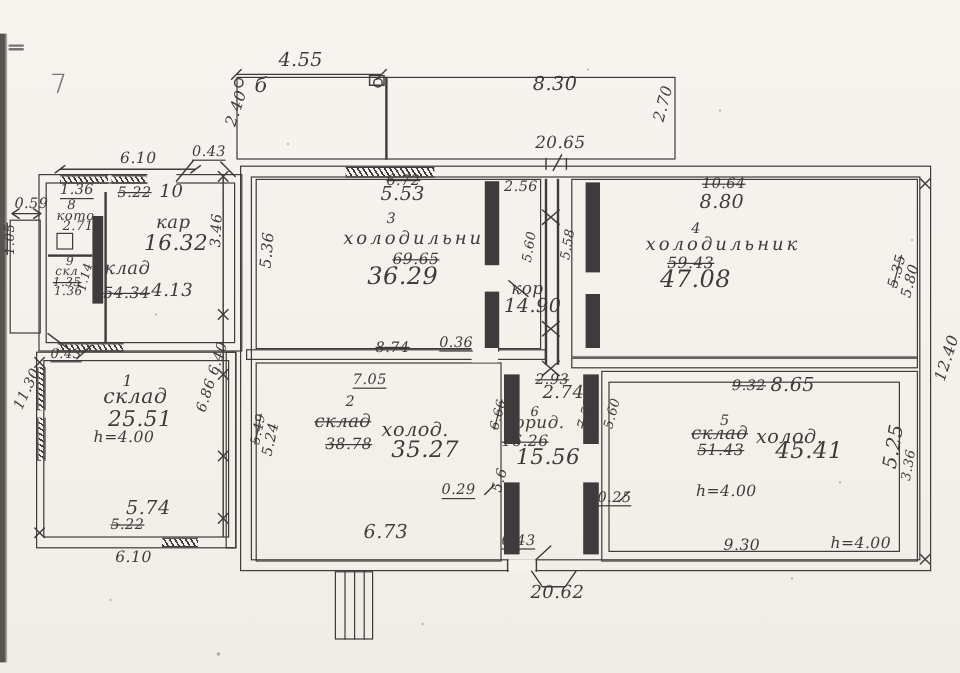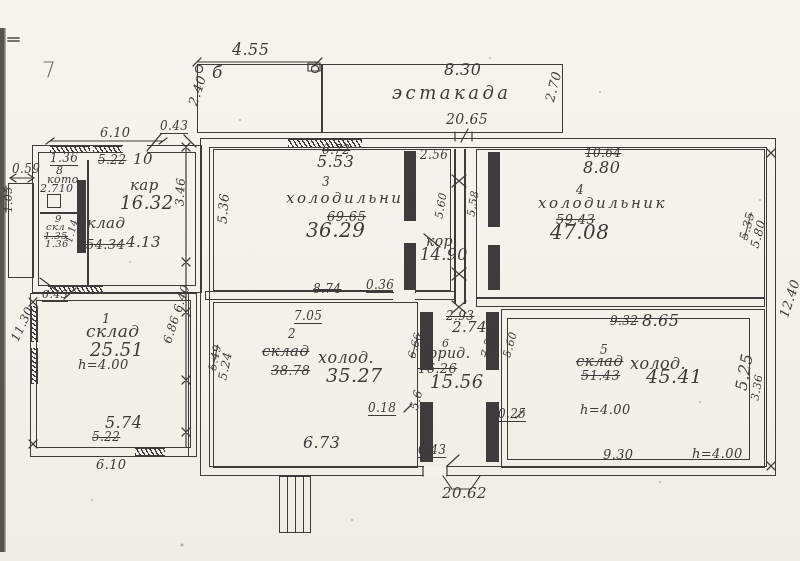--- a/index.html
+++ b/index.html
@@ -144,36 +144,35 @@
       <path d="M767,149 L775,157 M775,149 L767,157 M767,462 L775,470 M775,462 L767,470"></path>
 
       <path d="M8,38 h11 M8,41 h11" stroke-width="2" opacity=".7"></path>
       <path d="M44,62 h9 l-5,15" opacity=".7"></path>
     </g>
   </svg>
 
   <span class="lbl f17" style="left:212px;top:64px">б</span>
   <span class="lbl f16" style="left:232px;top:42px">4.55</span>
   <span class="lbl f16" style="left:444px;top:62px">8.30</span>
-  <span class="lbl f18 ls3" style="left:392px;top:84px">эстакада</span>
   <span class="lbl f13" style="left:538px;top:80px;transform:rotate(-75deg)">2.70</span>
   <span class="lbl f13" style="left:182px;top:84px;transform:rotate(-72deg)">2.40</span>
   <span class="lbl f14" style="left:446px;top:112px">20.65</span>
 
   <span class="lbl f15" style="left:442px;top:486px">20.62</span>
   <span class="lbl f13" style="left:770px;top:292px;transform:rotate(-72deg)">12.40</span>
   <span class="lbl f12 ul" style="left:160px;top:120px">0.43</span>
   <span class="lbl f13" style="left:100px;top:126px">6.10</span>
   <span class="lbl f12" style="left:166px;top:186px;transform:rotate(-87deg)">3.46</span>
 
   <span class="lbl f12 ul" style="left:50px;top:152px">1.36</span>
   <span class="lbl f12 struck" style="left:98px;top:154px">5.22</span>
   <span class="lbl f11" style="left:56px;top:165px">8</span>
   <span class="lbl f11" style="left:47px;top:174px">кото</span>
-  <span class="lbl f11" style="left:40px;top:183px">2.710</span>
+  <span class="lbl f11" style="left:52px;top:183px">2.710</span>
   <span class="lbl f15" style="left:133px;top:152px">10</span>
   <span class="lbl f15" style="left:130px;top:178px">кар</span>
   <span class="lbl f18" style="left:120px;top:194px">16.32</span>
   <span class="lbl f10" style="left:55px;top:214px">9</span>
   <span class="lbl f10" style="left:46px;top:222px">скл</span>
   <span class="lbl f10 struck" style="left:44px;top:231px">1.35</span>
   <span class="lbl f10" style="left:45px;top:239px">1.36</span>
   <span class="lbl f10" style="left:60px;top:226px;transform:rotate(-75deg)">1.14</span>
   <span class="lbl f15" style="left:78px;top:216px">склад</span>
   <span class="lbl f13 struck" style="left:86px;top:238px">54.34</span>
@@ -219,21 +218,21 @@
 
   <span class="lbl f12 ul" style="left:294px;top:310px">7.05</span>
   <span class="lbl f12" style="left:288px;top:328px">2</span>
   <span class="lbl f15 struck" style="left:262px;top:344px">склад</span>
   <span class="lbl f16" style="left:318px;top:350px">холод.</span>
   <span class="lbl f13 struck" style="left:271px;top:364px">38.78</span>
   <span class="lbl f19" style="left:326px;top:366px">35.27</span>
   <span class="lbl f11 struck" style="left:202px;top:352px;transform:rotate(-78deg)">5.49</span>
   <span class="lbl f12" style="left:211px;top:360px;transform:rotate(-78deg)">5.24</span>
   <span class="lbl f16" style="left:303px;top:435px">6.73</span>
-  <span class="lbl f12 ul" style="left:368px;top:402px">0.18</span>
+  <span class="lbl f12 ul" style="left:368px;top:402px">0.29</span>
 
   <span class="lbl f12 struck" style="left:446px;top:310px">2.93</span>
   <span class="lbl f15" style="left:452px;top:320px">2.74</span>
   <span class="lbl f11" style="left:442px;top:338px">6</span>
   <span class="lbl f14" style="left:420px;top:346px">корид.</span>
   <span class="lbl f13 struck" style="left:418px;top:362px">16.26</span>
   <span class="lbl f18" style="left:430px;top:373px">15.56</span>
   <span class="lbl f11 struck" style="left:402px;top:340px;transform:rotate(-75deg)">6.66</span>
   <span class="lbl f12" style="left:406px;top:394px;transform:rotate(-75deg)">5.6</span>
   <span class="lbl f11 struck" style="left:475px;top:339px;transform:rotate(-75deg)">7.52</span>

